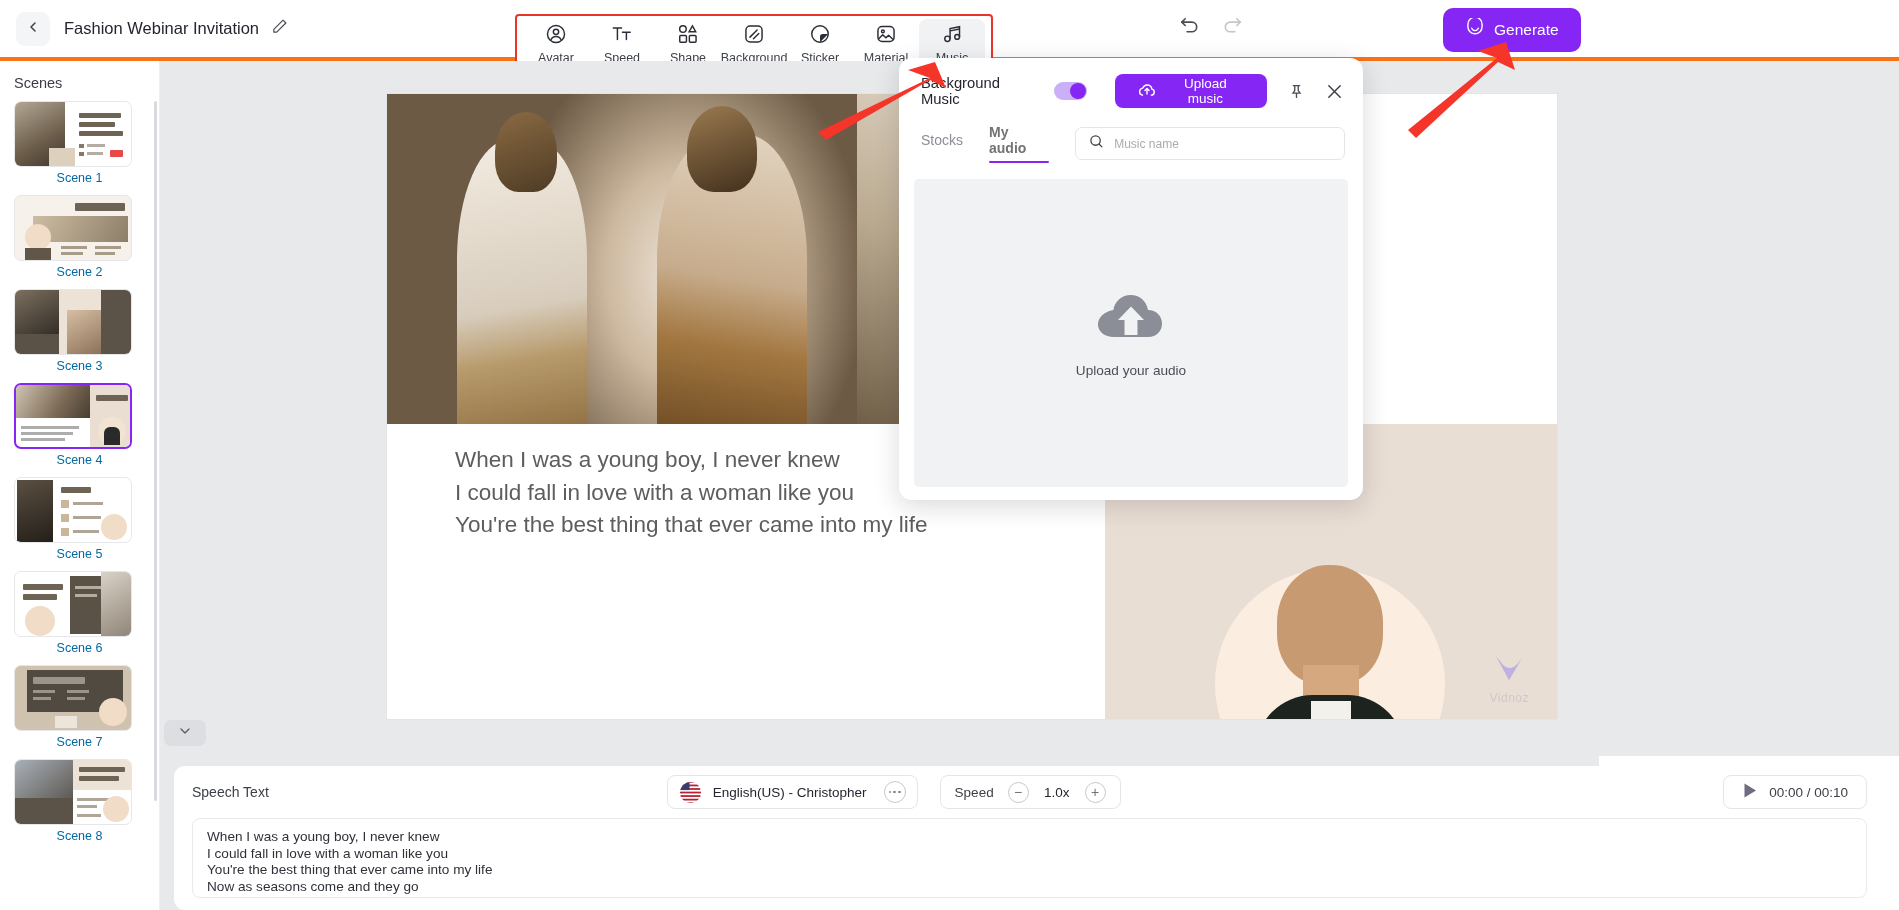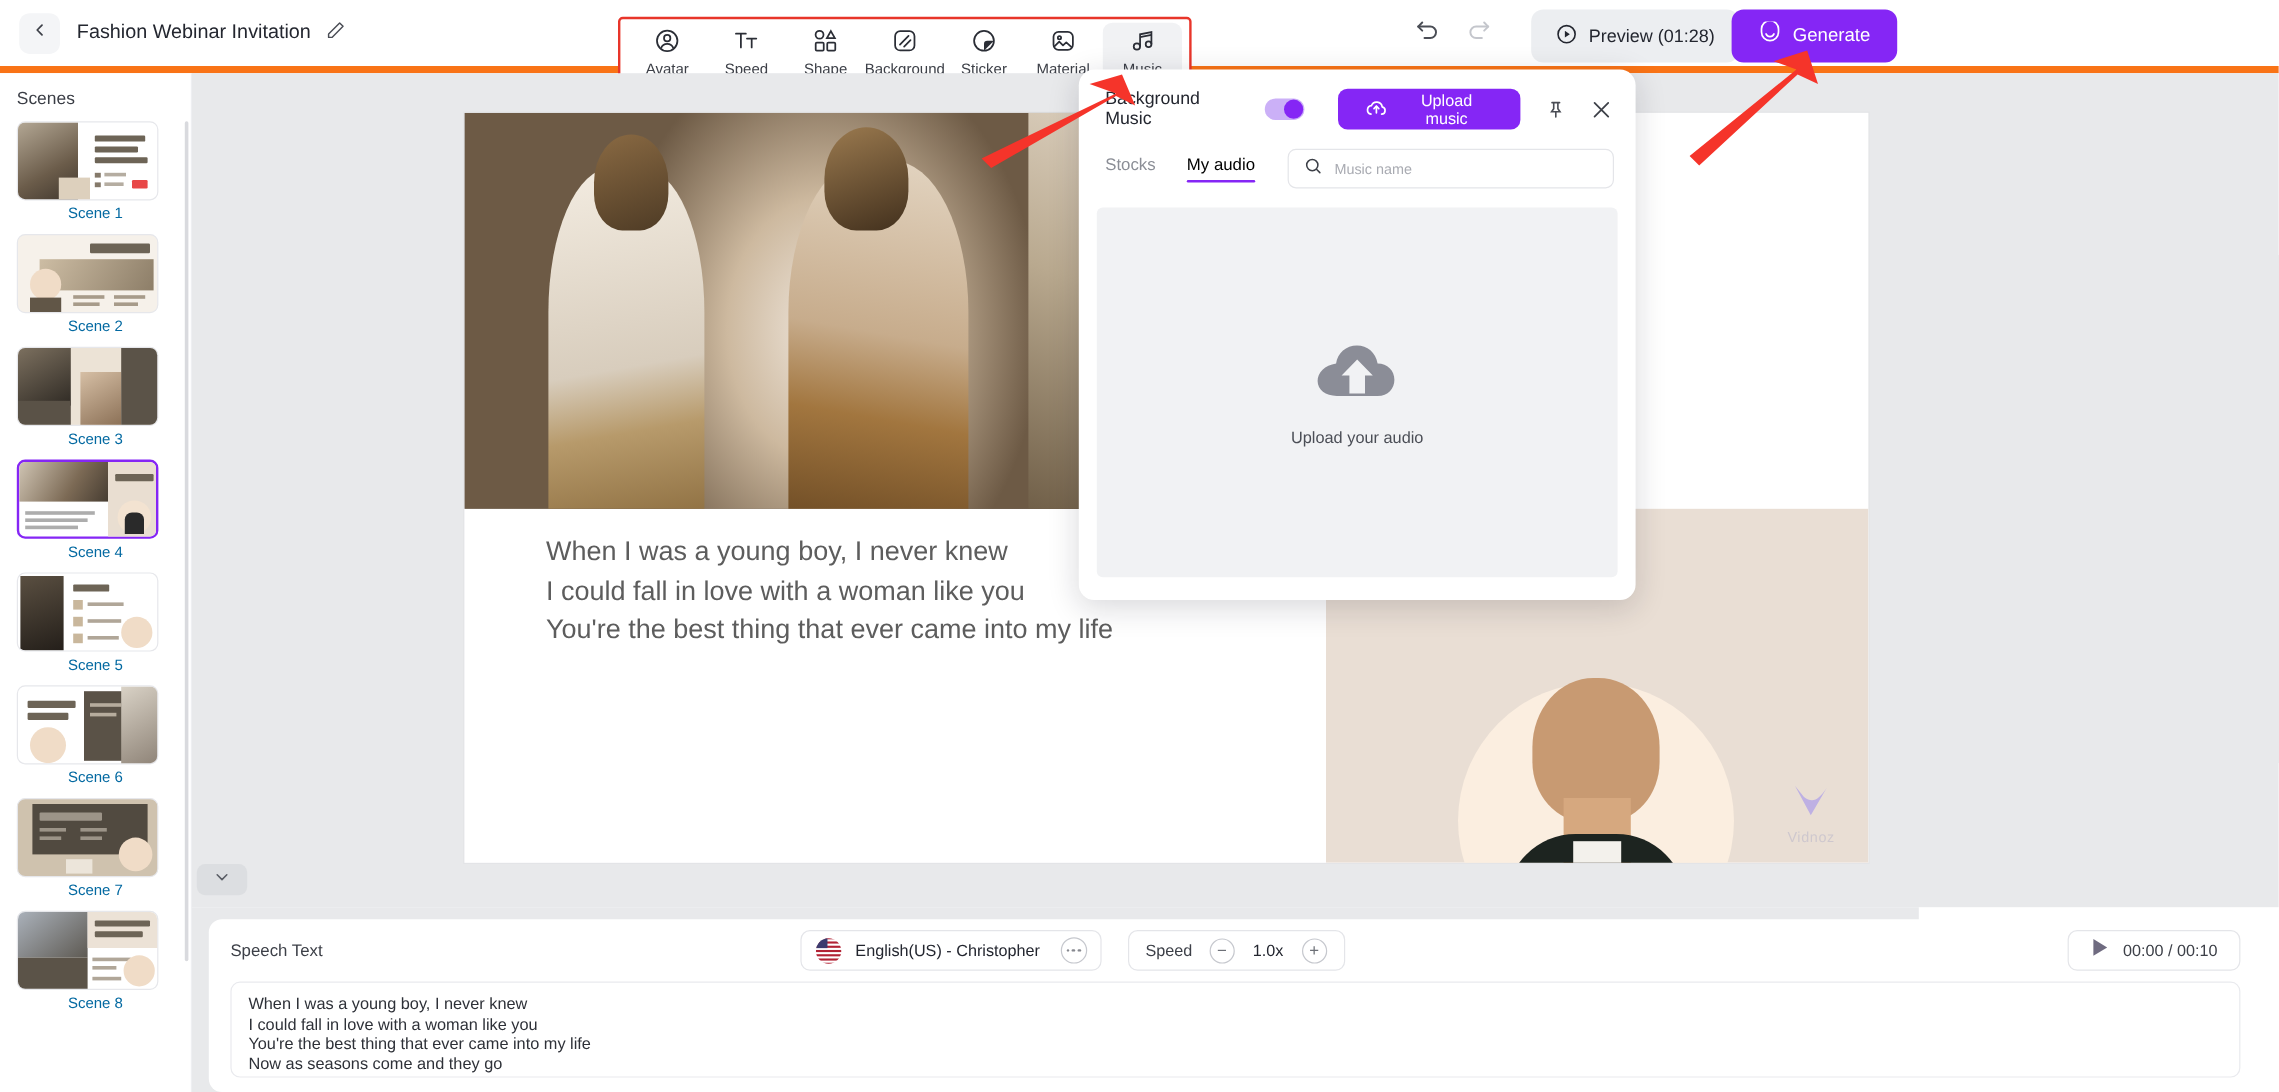--- a/index.html
+++ b/index.html
@@ -8,21 +8,21 @@
     font-family: "Liberation Sans", sans-serif;
     background: #ffffff; overflow: hidden;
     color: #23262f;
   }
   .app { position: relative; width: 1899px; height: 910px; }
 
   
   .topbar {
     position: absolute; left: 0; top: 0; width: 1899px; height: 61px;
     background: #fff; display: flex; align-items: center;
-    border-bottom: 6px solid #f97316;
+    border-bottom: 4px solid #f97316;
   }
   .back-btn {
     width: 34px; height: 34px; margin-left: 16px; border-radius: 9px;
     background: #f4f5f7; display: flex; align-items: center; justify-content: center;
     cursor: pointer;
   }
   .proj-title { margin-left: 14px; font-size: 16.5px; color: #23262f; }
   .edit-pencil { margin-left: 12px; display: flex; align-items: center; cursor: pointer; }
 
   
@@ -156,21 +156,21 @@
     font-size: 13.5px; cursor: pointer; border: none; font-family: inherit;
   }
   .pin-btn { margin-left: 20px; cursor: pointer; display:flex; }
   .close-btn { margin-left: 18px; cursor: pointer; display:flex; }
 
   .mp-tabs { display: flex; align-items: center; padding: 16px 18px 0 22px; }
   .mp-tab {
     font-size: 14px; color: #8b8e96; cursor: pointer; padding-bottom: 7px;
     margin-right: 26px; position: relative;
   }
-  .mp-tab.active { color: #000000; font-weight: normal; }
+  .mp-tab.active { color: #737373; font-weight: bold; }
   .mp-tab.active::after {
     content: ''; position: absolute; left: 0; right: 0; bottom: 0;
     height: 2.5px; background: #8526f5; border-radius: 2px;
   }
   .search-wrap {
     margin-left: auto; width: 272px; height: 33px; border: 1px solid #e4e5e9;
     border-radius: 7px; display: flex; align-items: center; padding: 0 12px; gap: 9px;
   }
   .search-wrap input {
     border: none; outline: none; font-size: 12px; color: #23262f;
@@ -339,29 +339,20 @@
           </svg>
       </span>
       <span class="icon-btn">
         <svg width="23" height="23" viewBox="0 0 24 24" fill="none" stroke="#c4c6cc" stroke-width="1.7" stroke-linecap="round" stroke-linejoin="round">
             <path d="M20 8.5H9.5a5 5 0 0 0 0 10h5"></path>
             <polyline points="16.5 5 20 8.5 16.5 12"></polyline>
           </svg>
       </span>
     </div>
 
-    <button class="preview-btn">
-      <span>
-        <svg width="19" height="19" viewBox="0 0 24 24" fill="none" stroke="#23262f" stroke-width="1.7">
-            <circle cx="12" cy="12" r="9"></circle>
-            <path d="M10.2 8.4l5.2 3.6-5.2 3.6z" fill="#23262f" stroke="none"></path>
-          </svg>
-      </span>
-      <span>Preview (01:28)</span>
-    </button>
 
     <button class="generate-btn">
       <span>
         <svg width="20" height="20" viewBox="0 0 24 24" fill="none" stroke="#fff" stroke-width="1.7" stroke-linecap="round">
             <path d="M3.5 7.5a8.5 8.5 0 0 1 17 0v3a8.5 8.5 0 0 1-17 0z"></path>
             <path d="M8 12.3c.9 1.9 2.3 2.8 4 2.8s3.1-.9 4-2.8"></path>
           </svg>
       </span>
       <span>Generate</span>
     </button>

